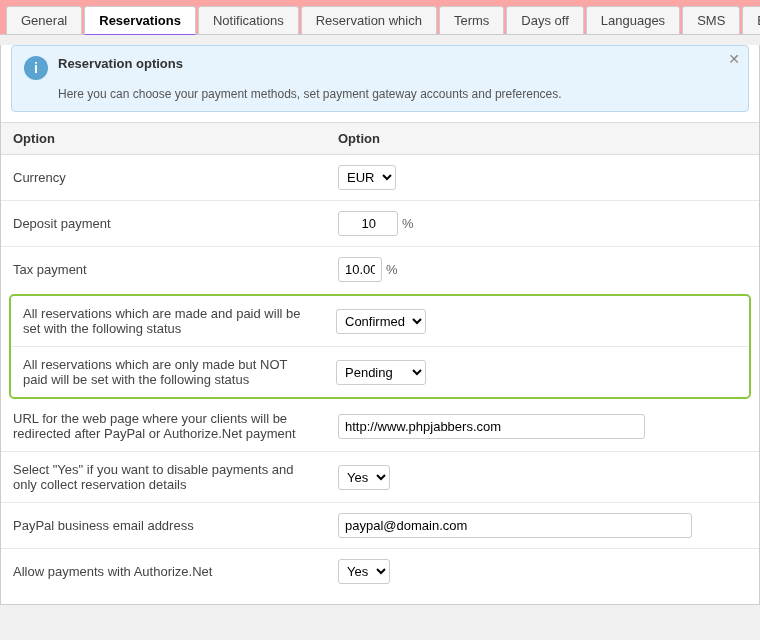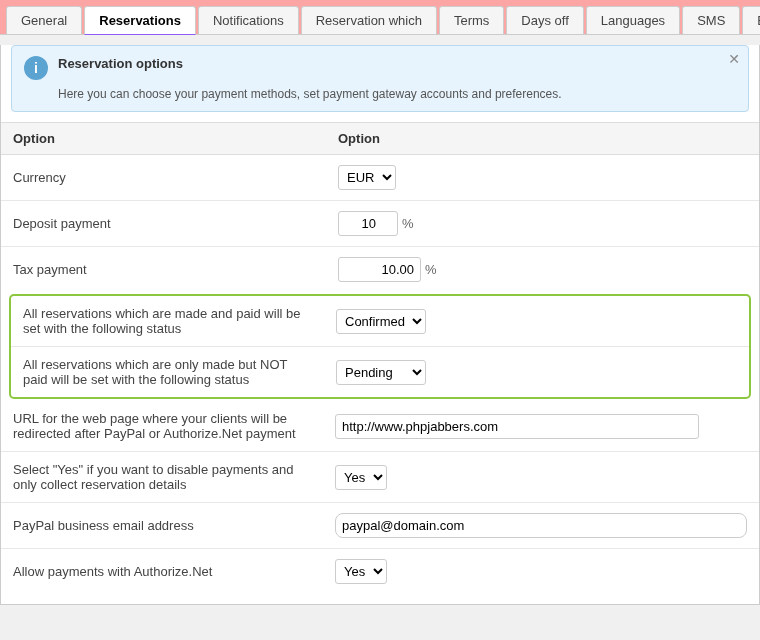--- a/index.html
+++ b/index.html
@@ -242,21 +242,21 @@
               <input type="number" value="10" style="width: 60px; text-align: right;">
               <span class="unit-label">%</span>
             </div>
           </td>
         </tr>
 
         <tr>
           <td>Tax payment</td>
           <td>
             <div class="input-with-unit">
-              <input type="text" value="10.00" style="width: 83px; text-align: right;">
+              <input type="text" value="10.00" style="width: 44px; text-align: right;">
               <span class="unit-label">%</span>
             </div>
           </td>
         </tr>
       </tbody>
     </table>
 
     <div class="bordered-section">
       <table>
         <tbody>
@@ -283,39 +283,39 @@
         </tbody>
       </table>
     </div>
 
     <table class="options-table">
       <tbody>
 
         <tr>
           <td>URL for the web page where your clients will be redirected after PayPal or Authorize.Net payment</td>
           <td>
-            <input type="text" class="url-input" style="width: 364px;" value="http://www.phpjabbers.com">
+            <input type="text" class="url-input" style="width: 307px;" value="http://www.phpjabbers.com">
           </td>
         </tr>
 
         <tr>
           <td>Select "Yes" if you want to disable payments and only collect reservation details</td>
           <td>
             <select>
               <option>Yes</option>
               <option>No</option>
             </select>
           </td>
         </tr>
 
 
         <tr>
           <td>PayPal business email address</td>
           <td>
-            <input type="text" class="url-input" style="width: 412px; border-radius: 8px;" value="paypal@domain.com">
+            <input type="text" class="url-input" style="width: 354px;" value="paypal@domain.com">
           </td>
         </tr>
 
         <tr>
           <td>Allow payments with Authorize.Net</td>
           <td>
             <select>
               <option>Yes</option>
               <option>No</option>
             </select>

